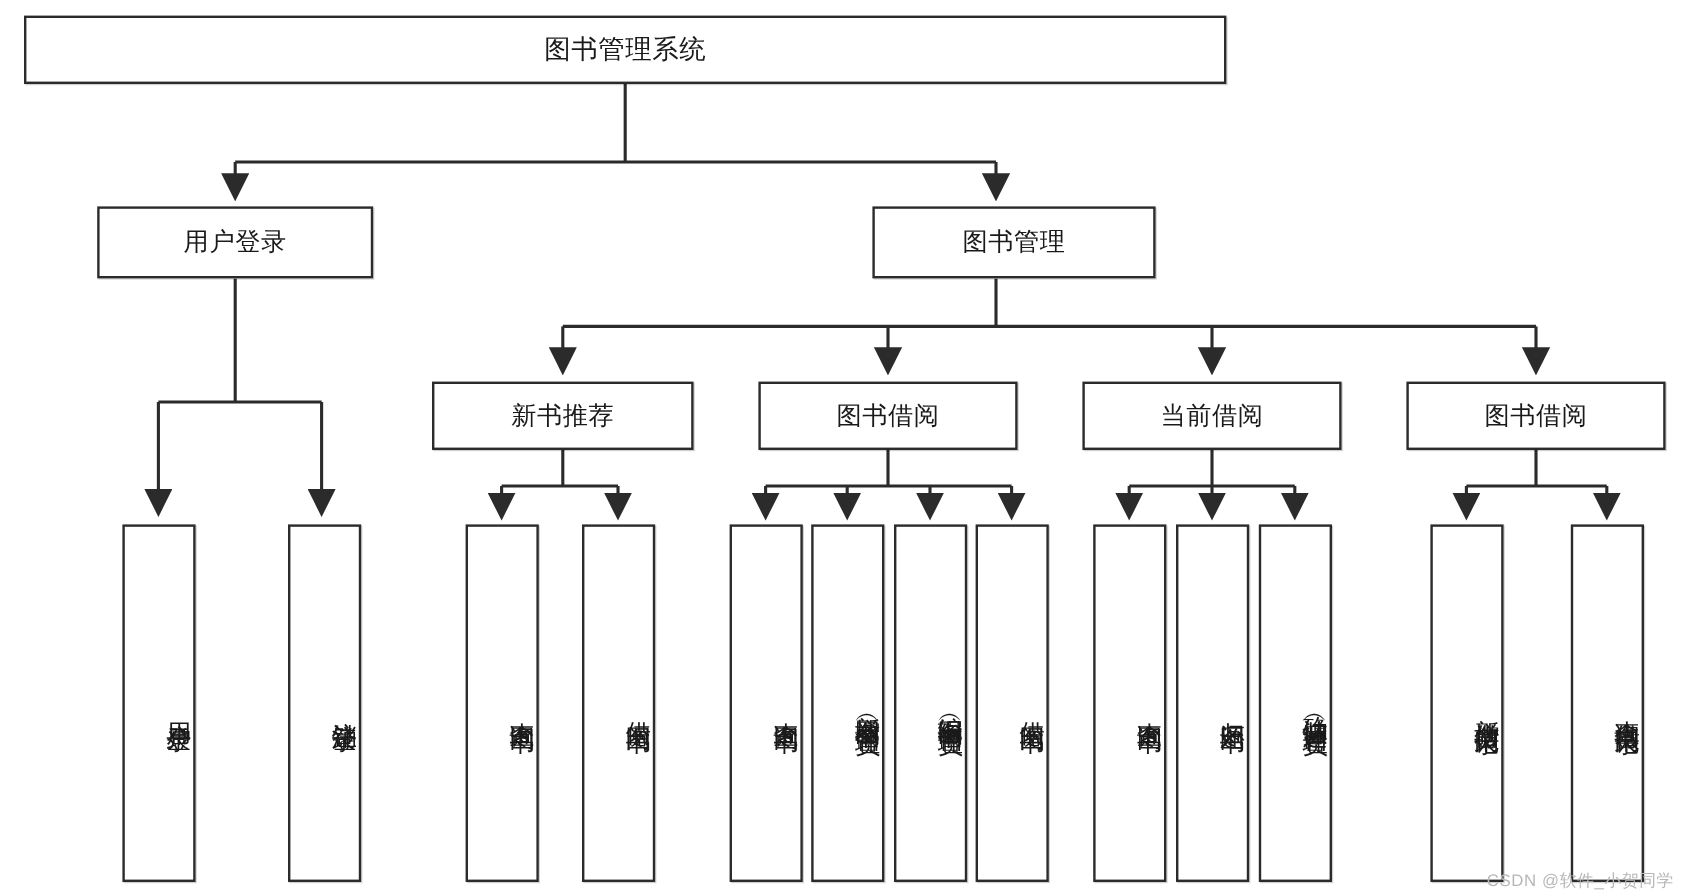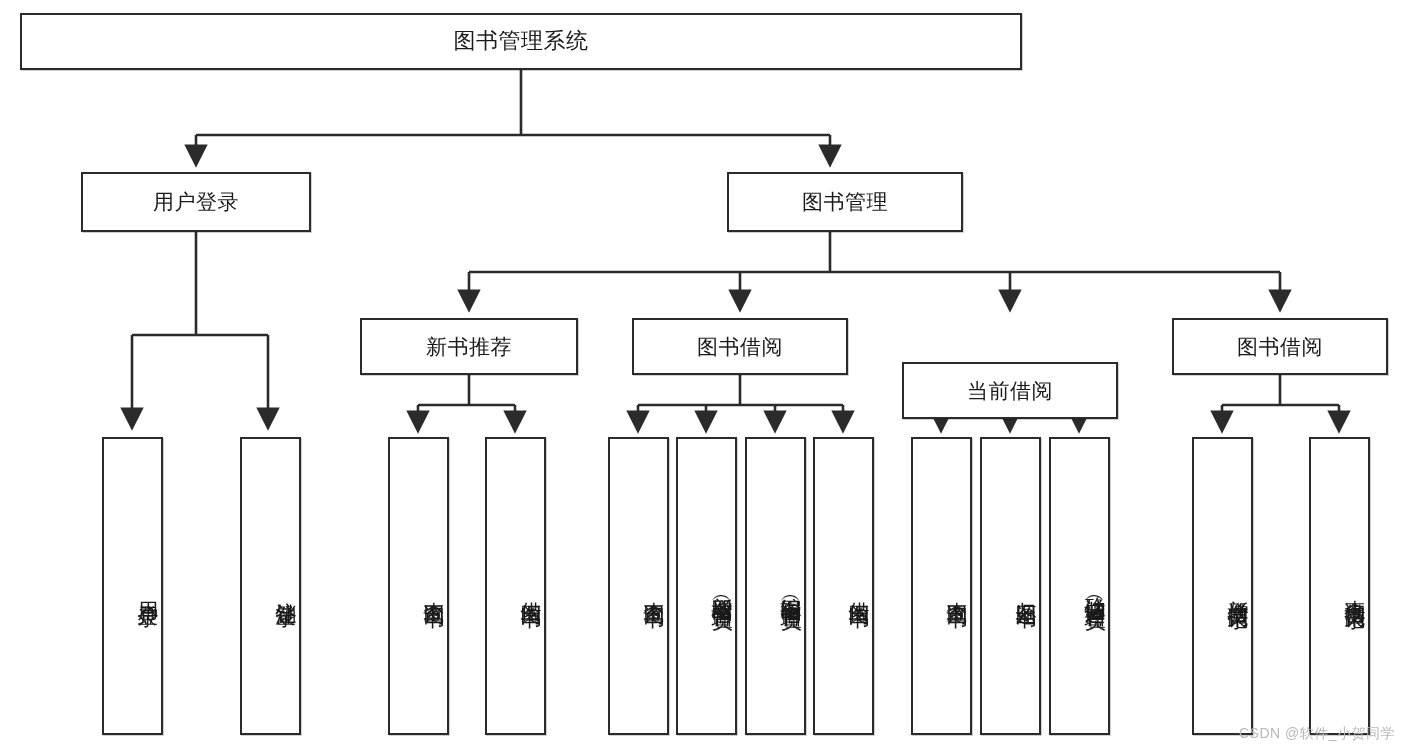--- a/index.html
+++ b/index.html
@@ -136,21 +136,21 @@
   <div class="node node-h" style="left:712px; top:172px; width:236px; height:60px;margin-left:15px;">
     <span>图书管理</span>
   </div>
 
   <div class="node node-h" style="left:632px; top:318px; width:216px; height:57px;">
     <span>图书借阅</span>
   </div>
   <div class="node node-h" style="left:360px; top:318px; width:218px; height:57px;">
     <span>新书推荐</span>
   </div>
-  <div class="node node-h" style="left:902px; top:318px; width:216px; height:57px;margin-top:44px;">
+  <div class="node node-h" style="left:902px; top:318px; width:216px; height:57px;">
     <span>当前借阅</span>
   </div>
   <div class="node node-h" style="left:1172px; top:318px; width:216px; height:57px;">
     <span>图书借阅</span>
   </div>
 
   <div class="node node-v" style="left:102px; top:437px; width:61px; height:298px;">
     <span class="vtext">用户登录</span>
   </div>
   <div class="node node-v" style="left:240px; top:437px; width:61px; height:298px;">

